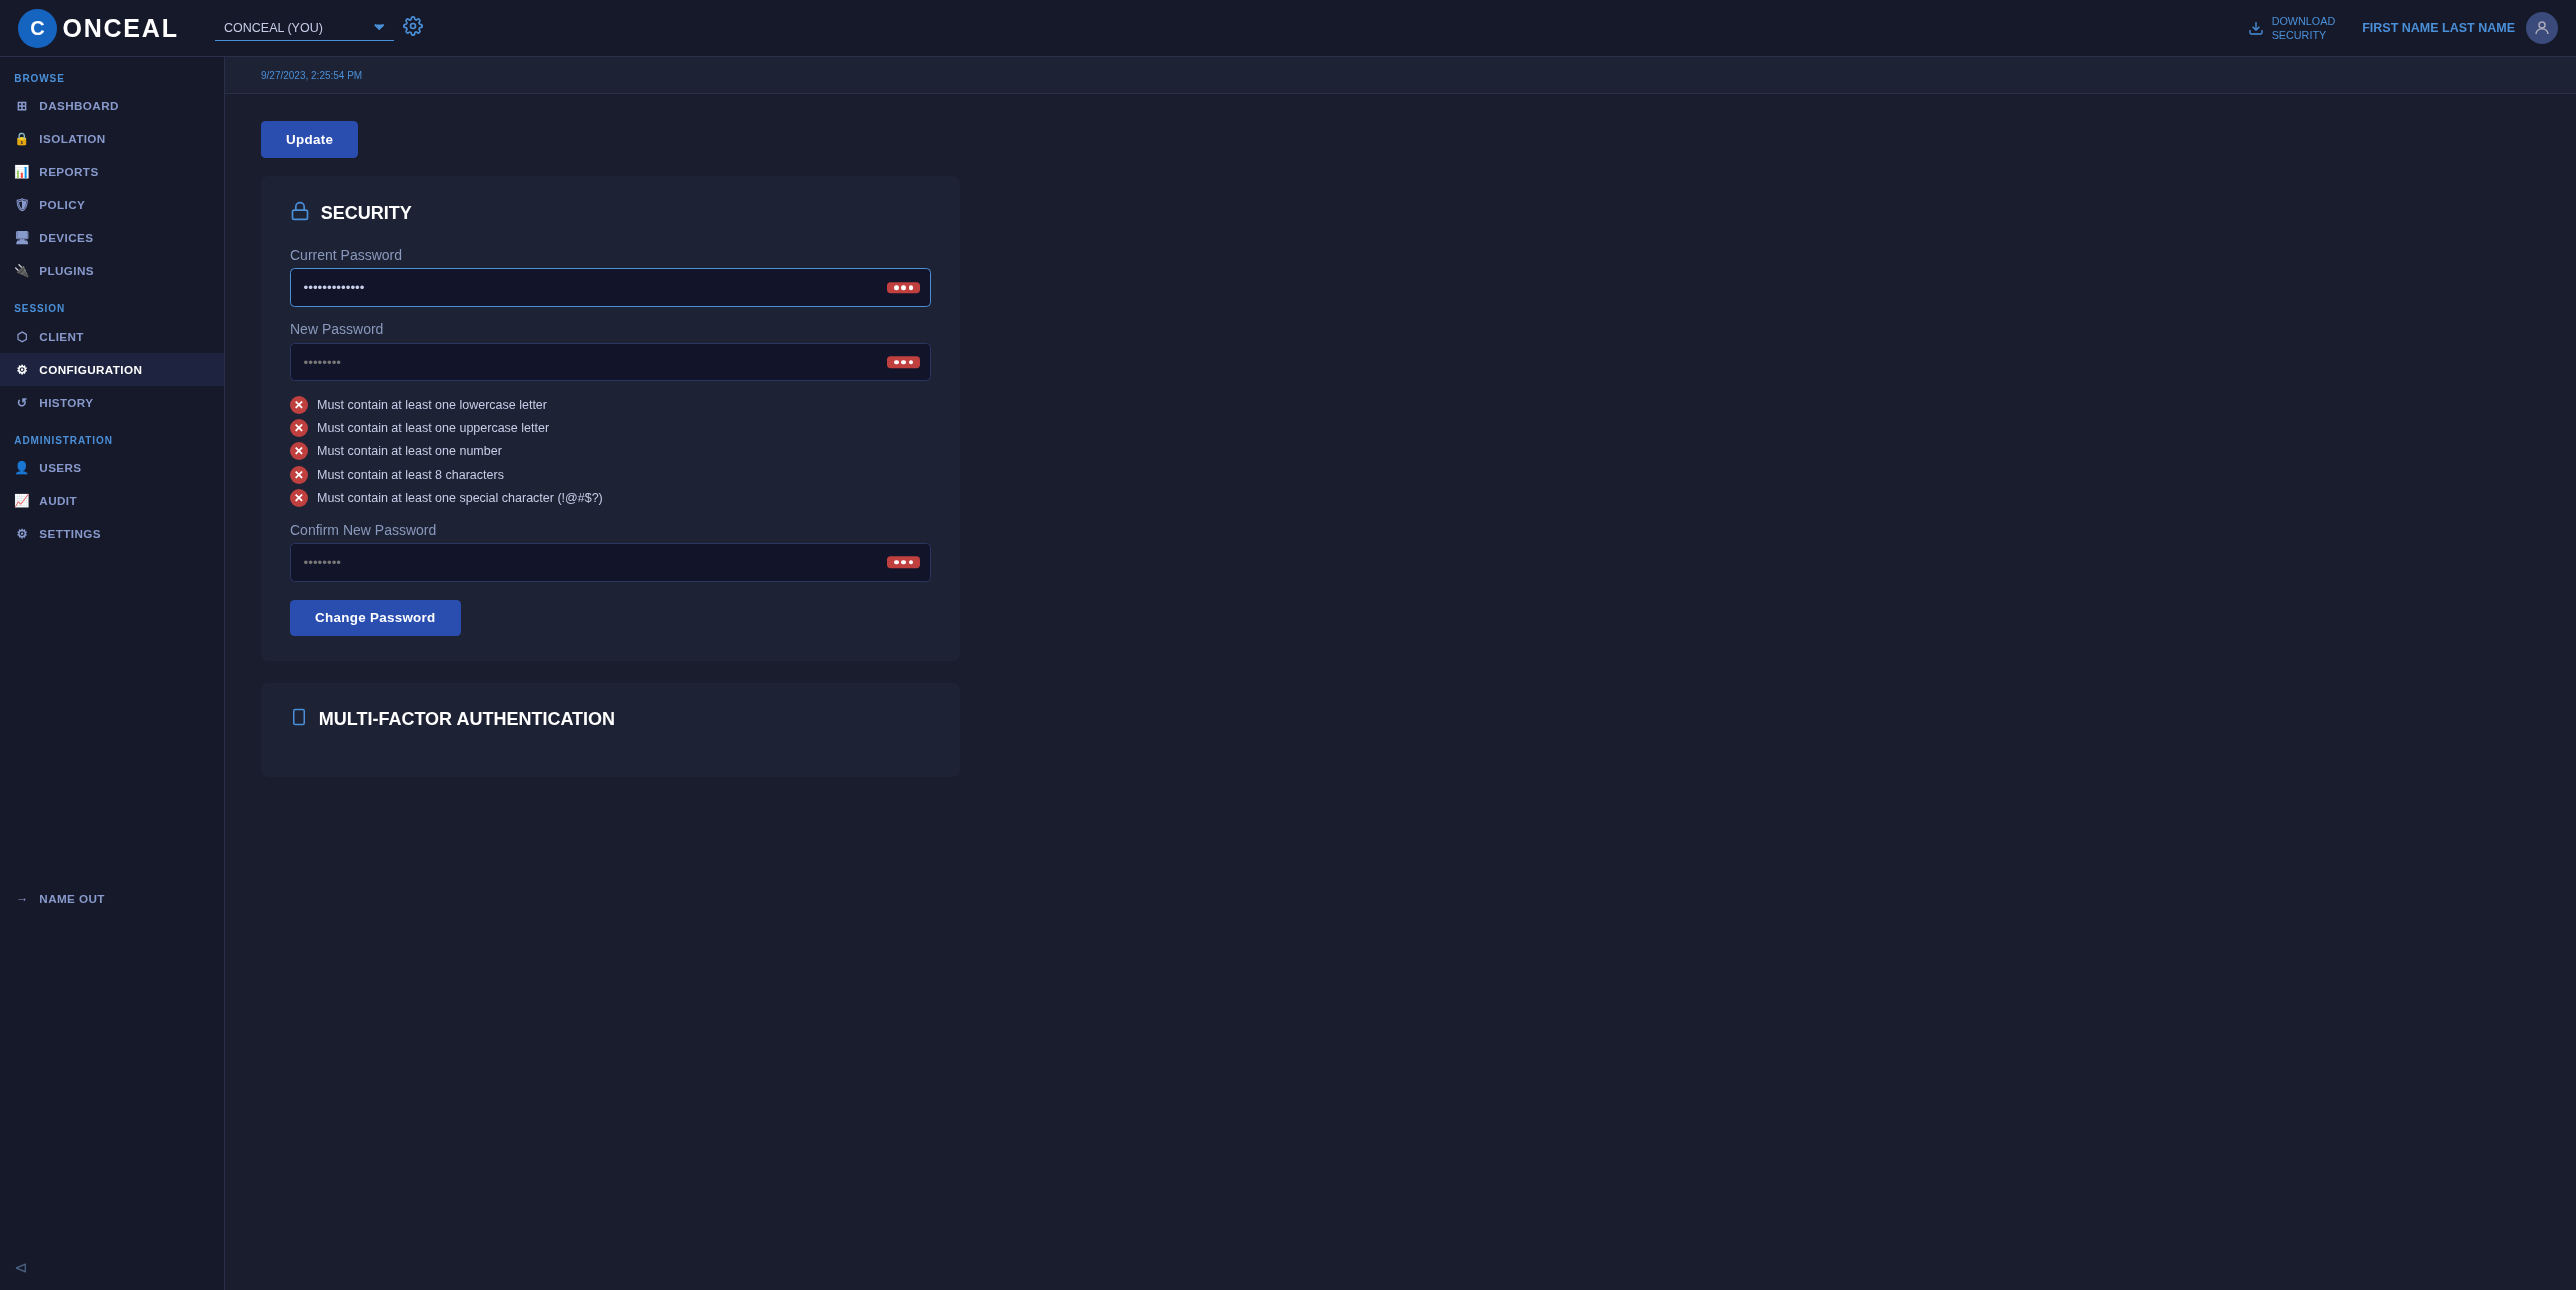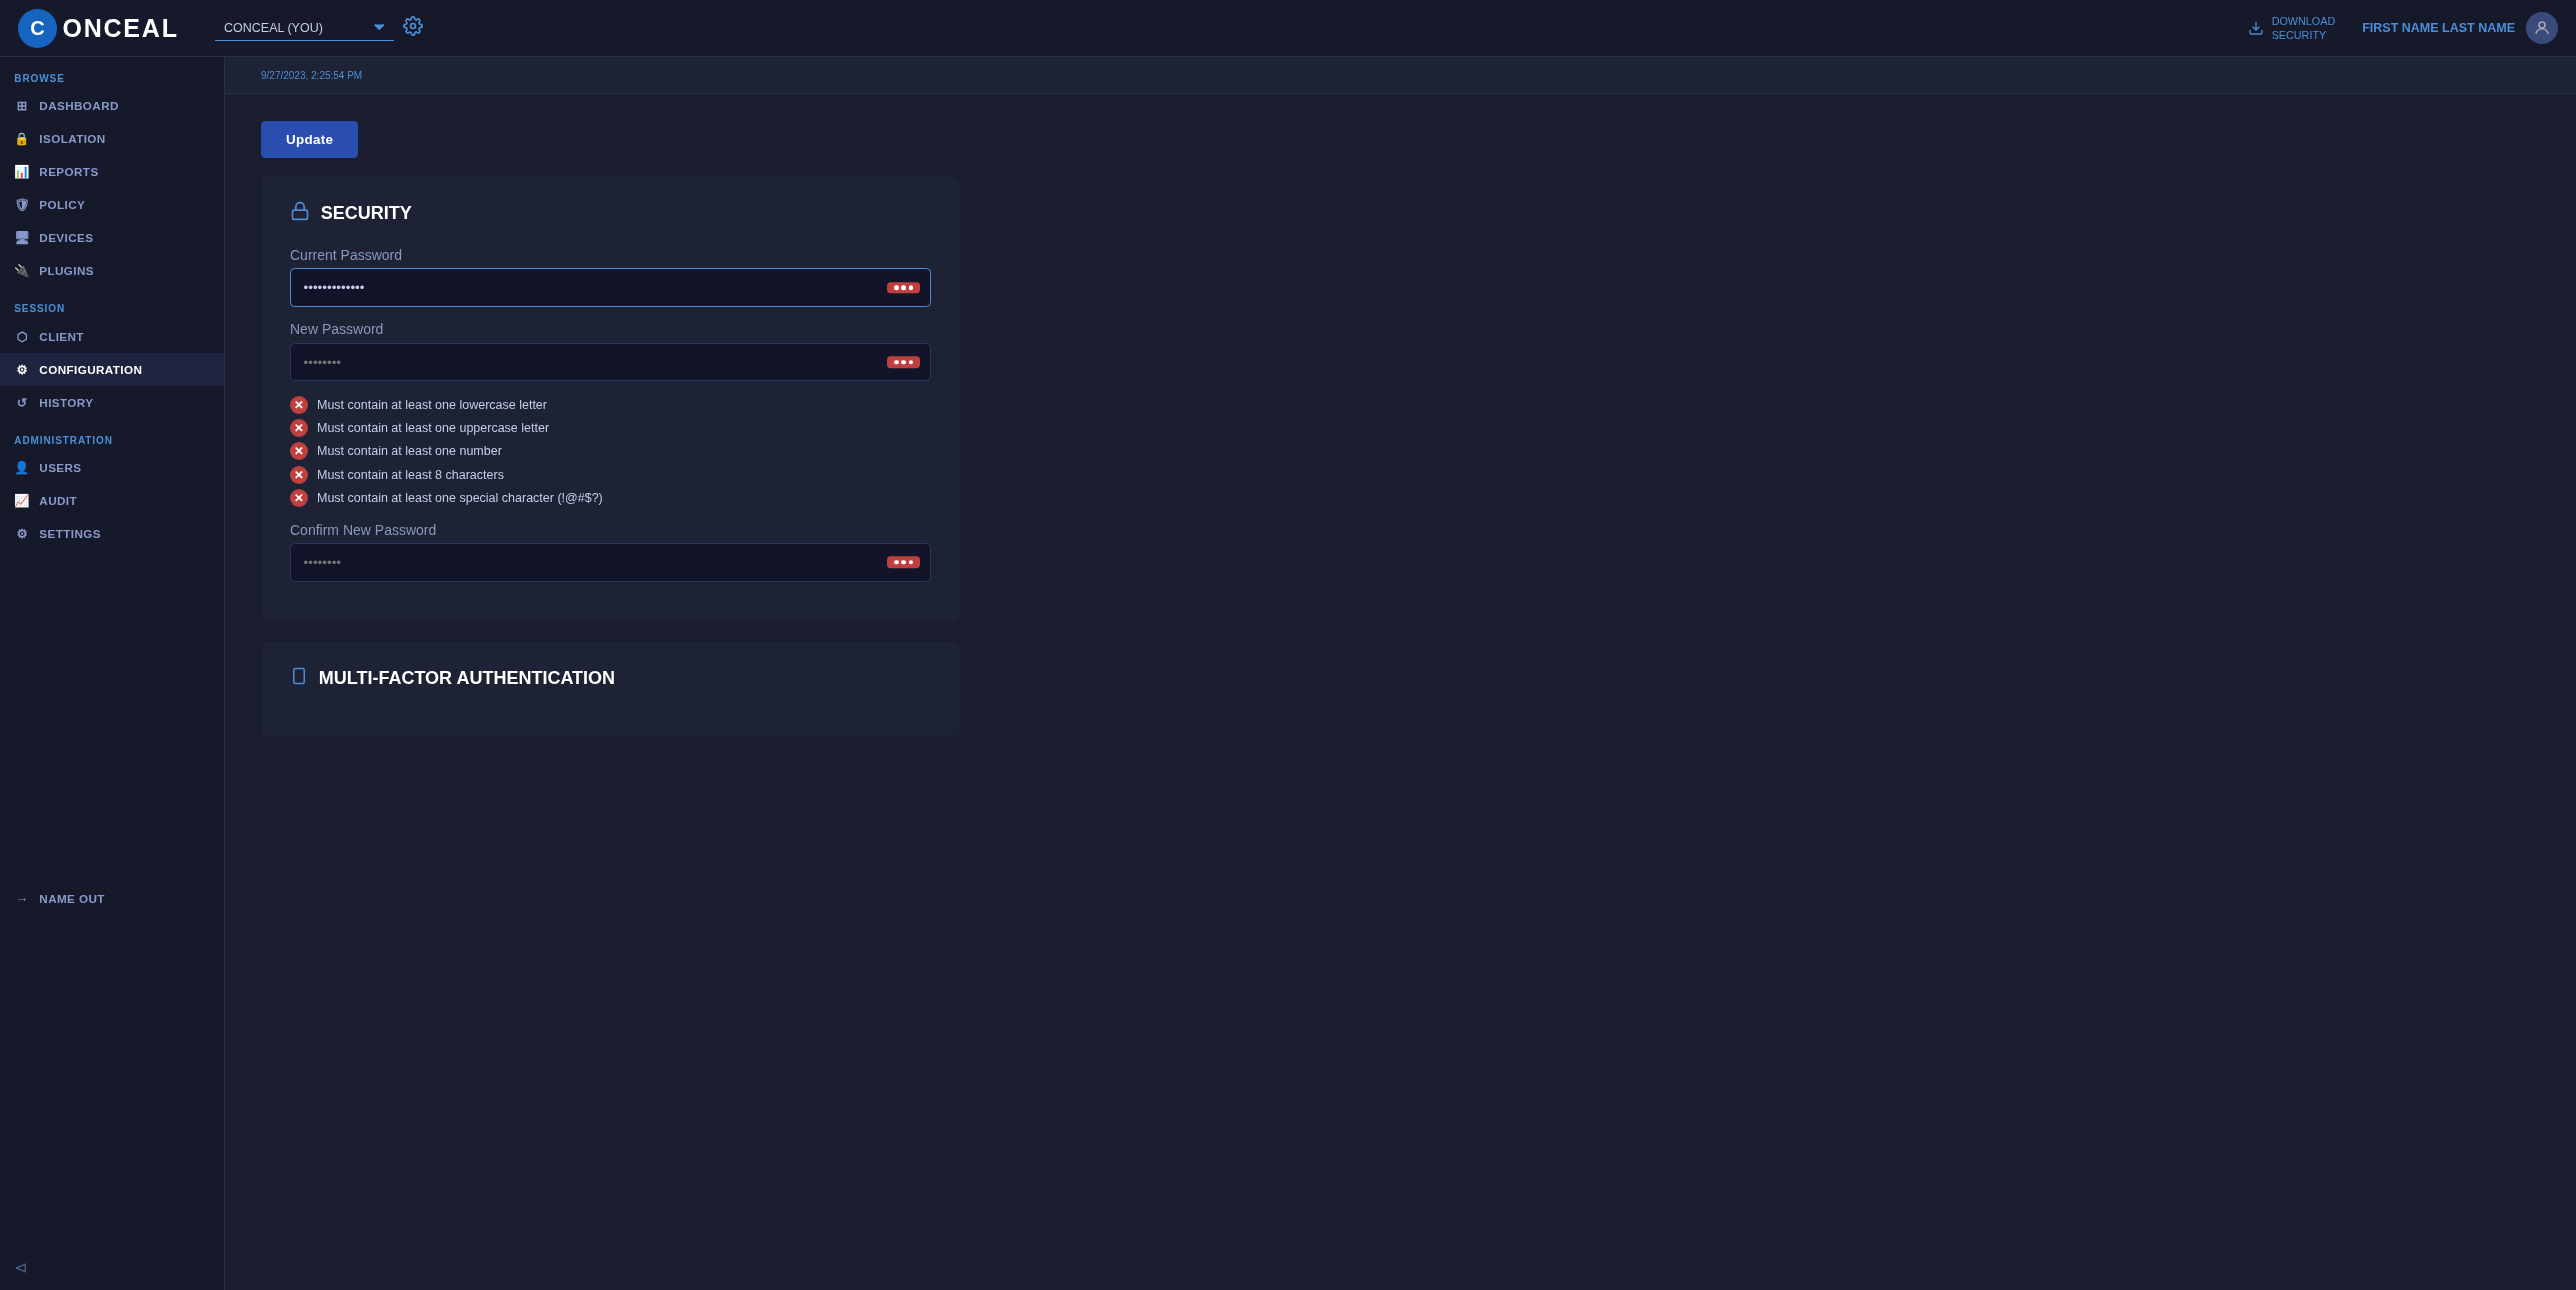--- a/index.html
+++ b/index.html
@@ -420,20 +420,23 @@
           <div class="input-wrapper">
             <input type="password" class="form-input" placeholder="••••••••" style="">
             <button class="input-toggle-btn">
               <span></span>
                 <span></span>
                 <span></span>
             </button>
           </div>
         </div>
 
+        <div style="margin-top: 18px;">
+          <button class="btn-primary">Change Password</button>
+        </div>
       </div>
 
       <div class="mfa-section">
         <div class="section-title">
           <span class="section-title-icon">
             <svg width="18" height="18" viewBox="0 0 24 24" fill="none" stroke="#4a90d9" stroke-width="2">
               <rect x="5" y="2" width="14" height="20" rx="2" ry="2"></rect>
                 <line x1="12" y1="18" x2="12.01" y2="18"></line>
             </svg>
           </span>

